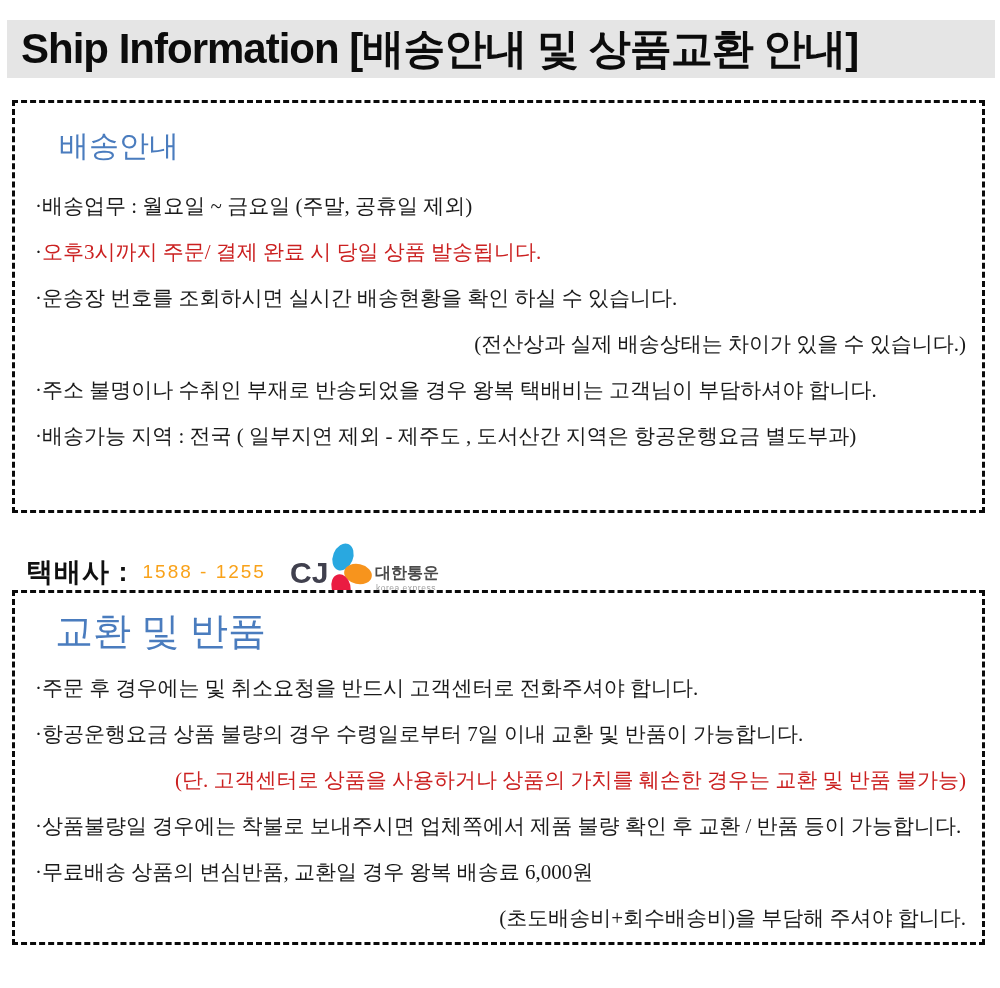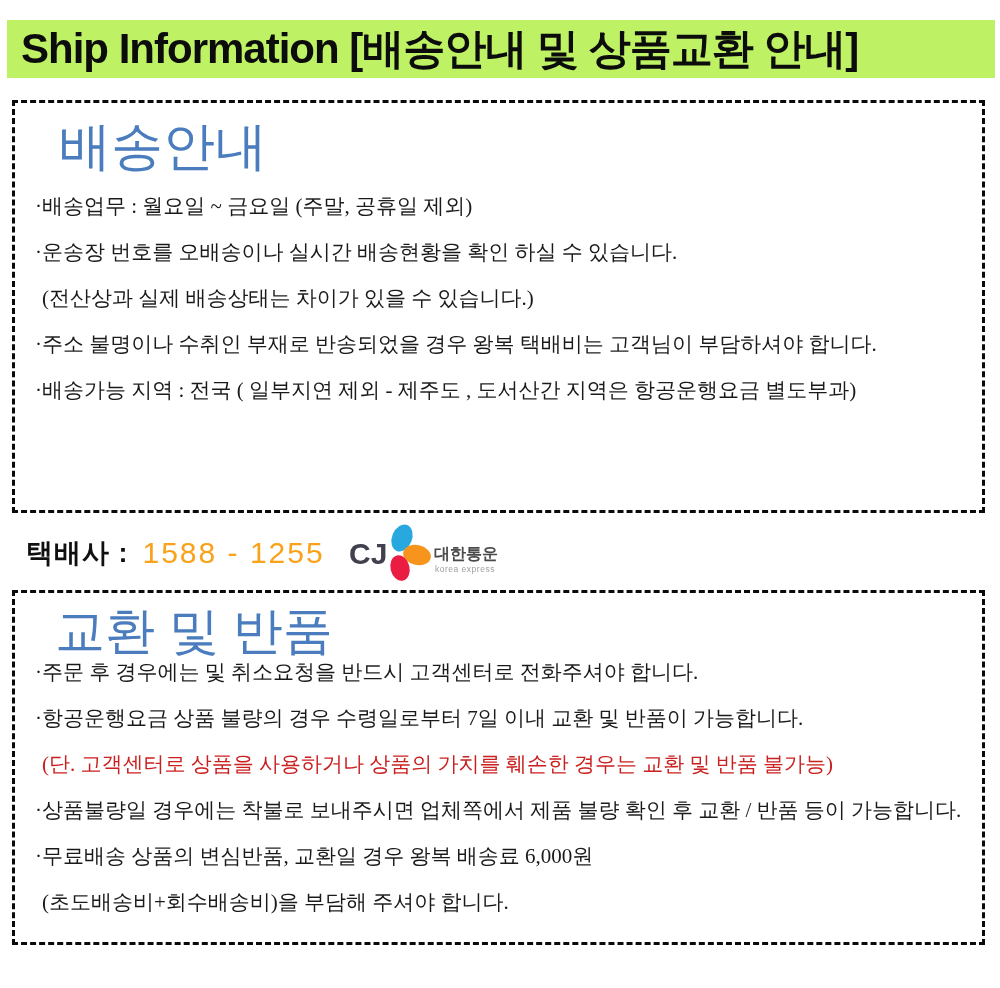--- a/index.html
+++ b/index.html
@@ -10,21 +10,21 @@
     color: #1a1a1a;
     overflow: hidden;
     position: relative;
   }
   .canvas { position: relative; width: 1000px; height: 988px; }
 
   
   .banner {
     position: absolute;
     top: 20px; left: 7px; width: 988px; height: 58px;
-    background: #bef264;
+    background: #e5e5e5;
     display: flex; align-items: center;
     box-sizing: border-box;
     padding-left: 14px;
   }
   .banner .title {
     font-size: 42px;
     font-weight: bold;
     color: #0c0c0c;
     letter-spacing: -1px;
     white-space: nowrap;
@@ -39,69 +39,70 @@
     background: #ffffff;
   }
   #shipping-box { top: 100px; height: 413px; padding: 20px 16px 0 20px; }
   #exchange-box { top: 590px; height: 355px; padding: 16px 16px 0 20px; }
 
   .box-heading {
     color: #4a7cbe;
     margin: 0 0 24px 20px;
     white-space: nowrap;
   }
-  #shipping-box .box-heading { font-size: 52px; line-height: 46px; margin-left: 24px; }
-  #exchange-box .box-heading { font-size: 50px; line-height: 44px; margin-bottom: 6px; }
+  #shipping-box .box-heading { font-size: 30px; line-height: 46px; margin-left: 24px; }
+  #exchange-box .box-heading { font-size: 38px; line-height: 44px; margin-bottom: 22px; }
 
   .line {
     font-size: 21px;
     line-height: 26px;
     height: 26px;
     margin-bottom: 20px;
     white-space: nowrap;
     color: #1a1a1a;
     font-family: Liberation Serif, serif;
   }
   .line .bullet { color: #1a1a1a; }
   .line .t.red { color: #cb2020; }
-  .line.indent { padding-left: 7px; }
+  .line.indent { padding-left: 7px; text-align: right; }
 
   
   .courier-row {
     position: absolute;
-    top: 520px; left: 26px; height: 66px;
+    top: 539px; left: 26px; height: 66px;
     display: flex; align-items: center;
   }
   .courier-label {
     font-size: 27px; font-weight: bold; color: #101010;
     letter-spacing: 1px; white-space: nowrap;
   }
   .courier-phone {
-    font-size: 30px; color: #f9a21a;
+    font-size: 19px; color: #f9a21a;
     letter-spacing: 2px; margin-left: 14px; white-space: nowrap;
   }
   .cj-logo { margin-left: 24px; display: block; }
   .cj-logo .cj-text { font-size: 30px; font-weight: bold; fill: #40404e; }
   .cj-logo .brand-name { font-size: 16px; font-weight: bold; fill: #4a4a4a; }
   .cj-logo .brand-sub { font-size: 8.5px; fill: #a0a0a0; letter-spacing: 0.5px; }
 </style>
 </head>
 <body>
 
 <div class="canvas">
 
   <div class="banner">
     <div class="title">Ship Information [배송안내 및 상품교환 안내]</div>
   </div>
 
   <div class="dashed-box" id="shipping-box">
     <div class="box-heading">배송안내</div>
 
     <div class="line"><span class="bullet">·</span><span class="t">배송업무 : 월요일 ~ 금요일 (주말, 공휴일 제외)</span></div>
-    <div class="line"><span class="bullet">·</span><span class="t">운송장 번호를 오배송이나 실시간 배송현황을 확인 하실 수 있습니다.</span></div>
+    <div class="line"><span class="bullet">·</span><span class="t red">오후3시까지 주문/ 결제 완료 시 당일 상품 발송됩니다.</span></div>
+    <div class="line"><span class="bullet">·</span><span class="t">운송장 번호를 조회하시면 실시간 배송현황을 확인 하실 수 있습니다.</span></div>
     <div class="line indent"><span class="bullet"></span><span class="t">(전산상과 실제 배송상태는 차이가 있을 수 있습니다.)</span></div>
     <div class="line"><span class="bullet">·</span><span class="t">주소 불명이나 수취인 부재로 반송되었을 경우 왕복 택배비는 고객님이 부담하셔야 합니다.</span></div>
     <div class="line"><span class="bullet">·</span><span class="t">배송가능 지역 : 전국 ( 일부지연 제외 - 제주도 , 도서산간 지역은 항공운행요금 별도부과)</span></div>
   </div>
 
   <div class="courier-row">
     <span class="courier-label">택배사 :</span>
     <span class="courier-phone">1588 - 1255</span>
     <svg class="cj-logo" width="150" height="64" viewBox="0 0 150 64" xmlns="http://www.w3.org/2000/svg">
       <text class="cj-text" x="0" y="43">CJ</text>

